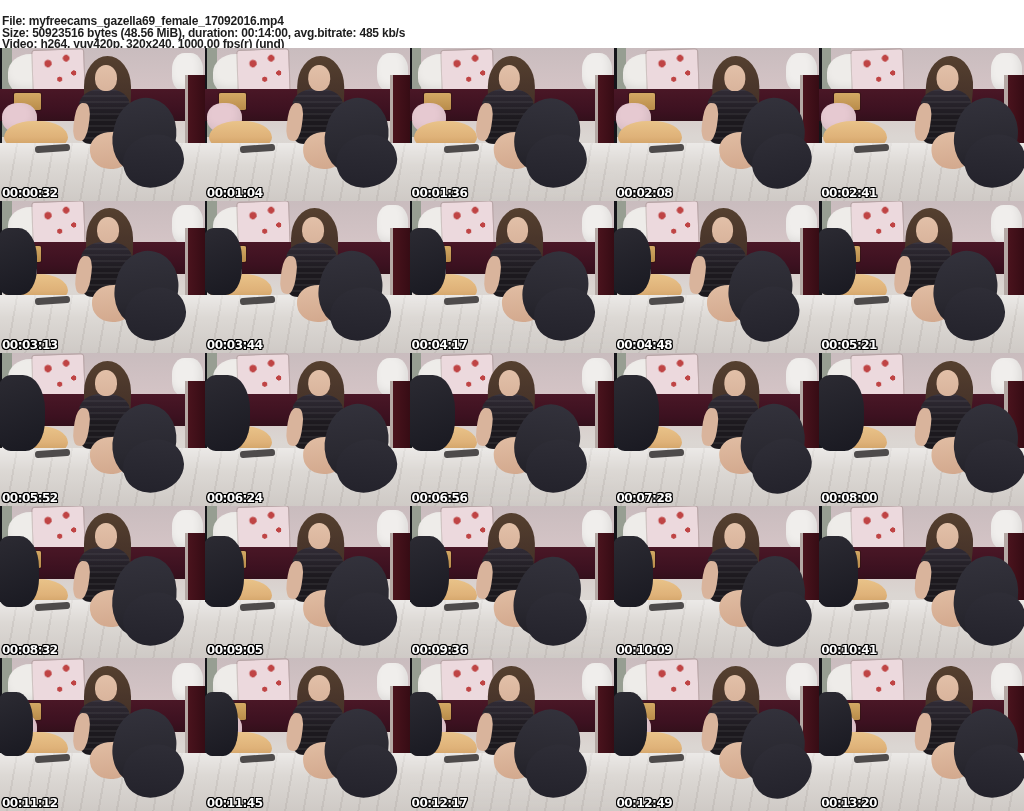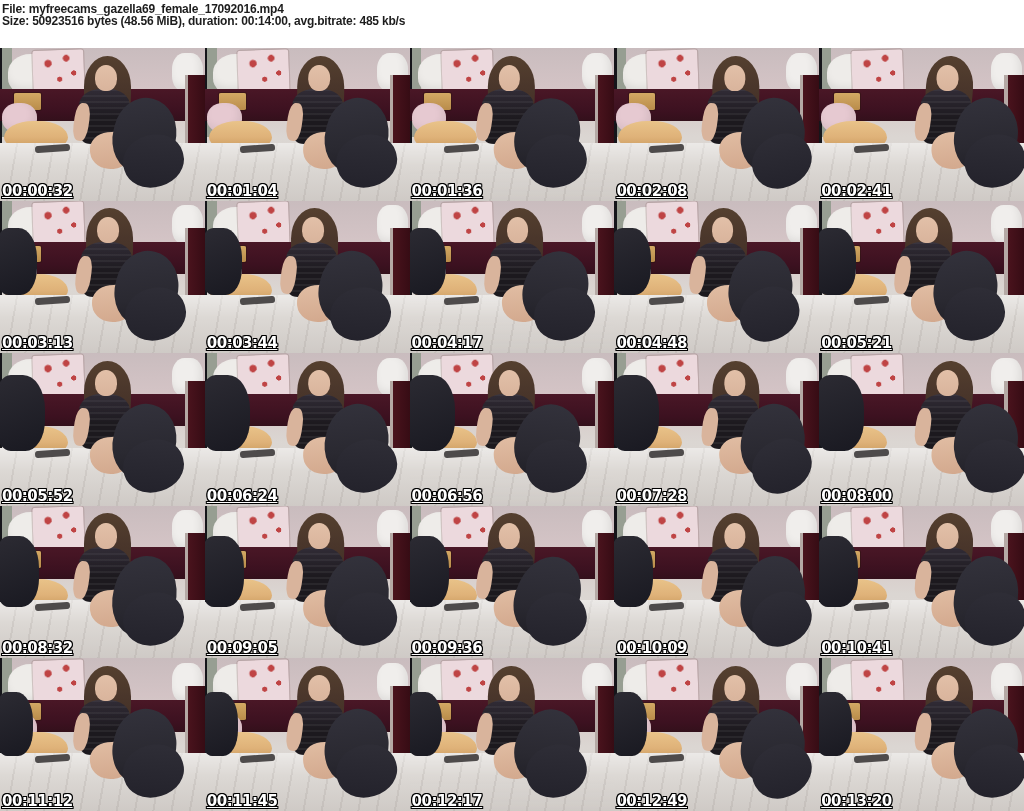--- a/index.html
+++ b/index.html
@@ -8,21 +8,21 @@
     position:relative;
     width:1024px;height:811px;
     background:var(--c-page_background,#ffffff);
     font-family:"Liberation Sans",sans-serif;
     overflow:hidden;
   }
   
   .header{
     box-sizing:border-box;
     height:48px;
-    padding:4px 0 0 2px;
+    padding:16px 0 0 2px;
     background:var(--c-page_background,#ffffff);
   }
   .hline{
     font-size:12px;
     line-height:11.7px;
     font-weight:700;
     letter-spacing:-0.2px;
     color:var(--c-header_text,#1d1d1d);
     white-space:nowrap;
   }
@@ -121,42 +121,42 @@
   .r1 .dark-pillow,.r2 .dark-pillow,.r3 .dark-pillow,.r4 .dark-pillow{display:block;}
   .r2 .dark-pillow{width:24%;height:50%;top:14%;}
   .r3 .dark-pillow{width:21%;height:46%;top:20%;}
   .r4 .dark-pillow{width:18%;height:42%;top:22%;}
   .r1 .figure{transform:translateX(1%);}
   .r3 .s1{height:54%;}
   
   .ts{
     position:absolute;left:2px;bottom:1px;
     font-family:"DejaVu Sans",sans-serif;
-    font-size:15px;font-weight:700;letter-spacing:-0.5px;
+    font-size:12px;font-weight:700;letter-spacing:-0.5px;
     color:var(--c-timestamp_text,#ffffff);
     text-shadow:
       -1px -1px 0 var(--c-timestamp_outline,#000),
        1px -1px 0 var(--c-timestamp_outline,#000),
       -1px  1px 0 var(--c-timestamp_outline,#000),
        1px  1px 0 var(--c-timestamp_outline,#000),
        0 -1px 0 var(--c-timestamp_outline,#000),
        0  1px 0 var(--c-timestamp_outline,#000),
       -1px 0 0 var(--c-timestamp_outline,#000),
        1px 0 0 var(--c-timestamp_outline,#000);
     z-index:5;
-    text-decoration:underline;
   }
 </style>
 </head>
 <body>
 
 <div class="sheet">
   <header class="header">
     <div class="hline">File: myfreecams_gazella69_female_17092016.mp4</div>
     <div class="hline">Size: 50923516 bytes (48.56 MiB), duration: 00:14:00, avg.bitrate: 485 kb/s</div>
+    <div class="hline">Video: h264, yuv420p, 320x240, 1000.00 fps(r) (und)</div>
   </header>
   <div class="grid" id="grid">
       <div class="cell v0 r0">
     <div class="scene">
       <div class="layer edge-left"></div>
       <div class="layer wall-strip"></div>
       <div class="layer pillow-white"></div>
       <div class="layer heart-board"></div>
       <div class="layer pillow-white-r"></div>
       <div class="layer headboard"></div>

